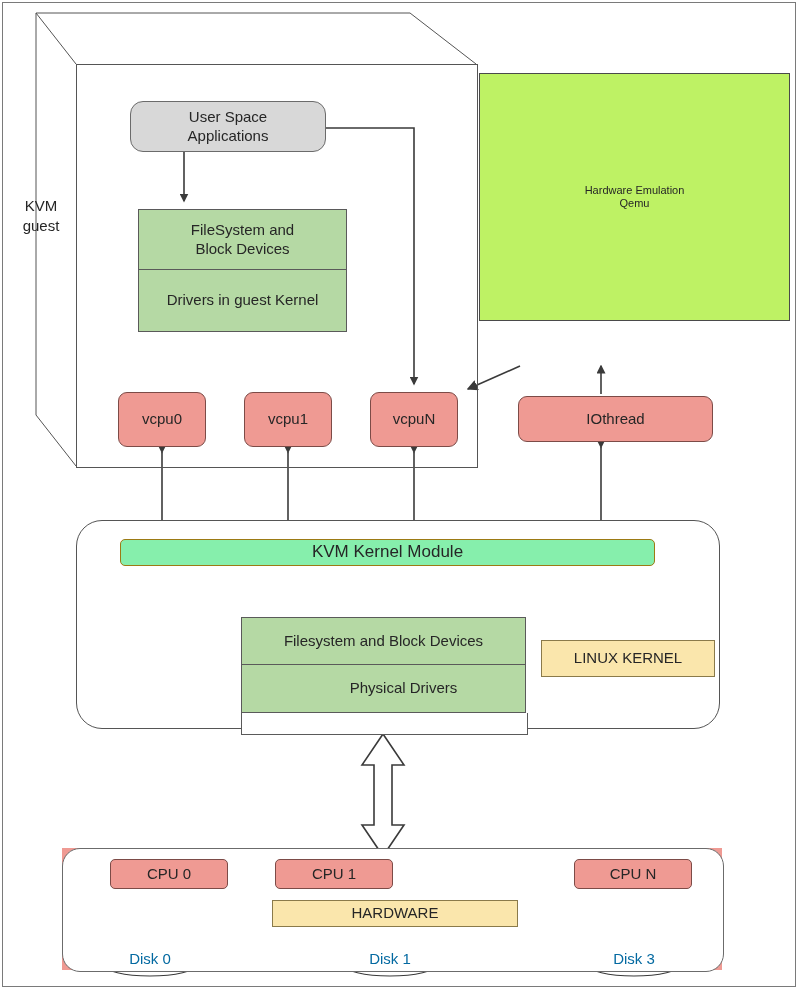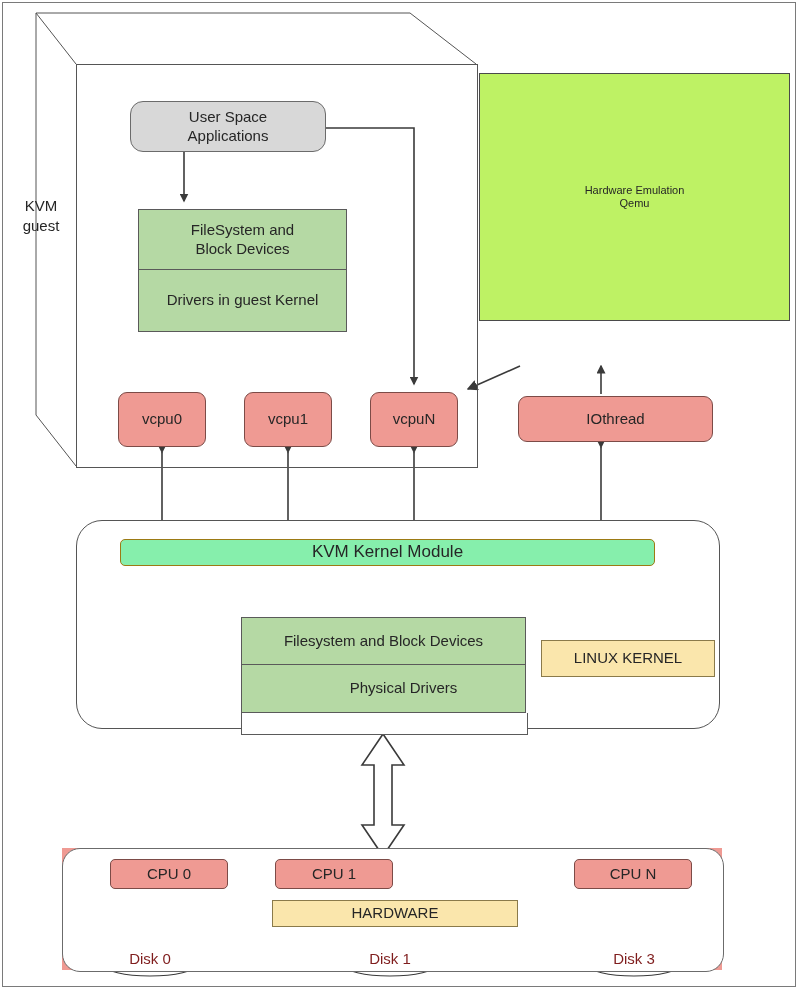--- a/index.html
+++ b/index.html
@@ -96,21 +96,21 @@
     border:1px solid #7c4b47;border-radius:5px;font-size:15px;
   }
   .cpu0{left:110px;}
   .cpu1{left:275px;}
   .cpuN{left:538px;margin-left:36px;}
   .hardware{
     left:272px;top:900px;width:246px;height:27px;background:#fae6ac;
     border:1px solid #8a7a4a;font-size:15px;
   }
   .disk-label{
-    position:absolute;font-size:15px;color:#7f1d1d;text-align:center;
+    position:absolute;font-size:15px;color:#0369a1;text-align:center;
     width:120px;height:20px;line-height:20px;
   }
 </style>
 </head>
 <body>
 
 <div id="page">
 
   <div id="frame"></div>
 

